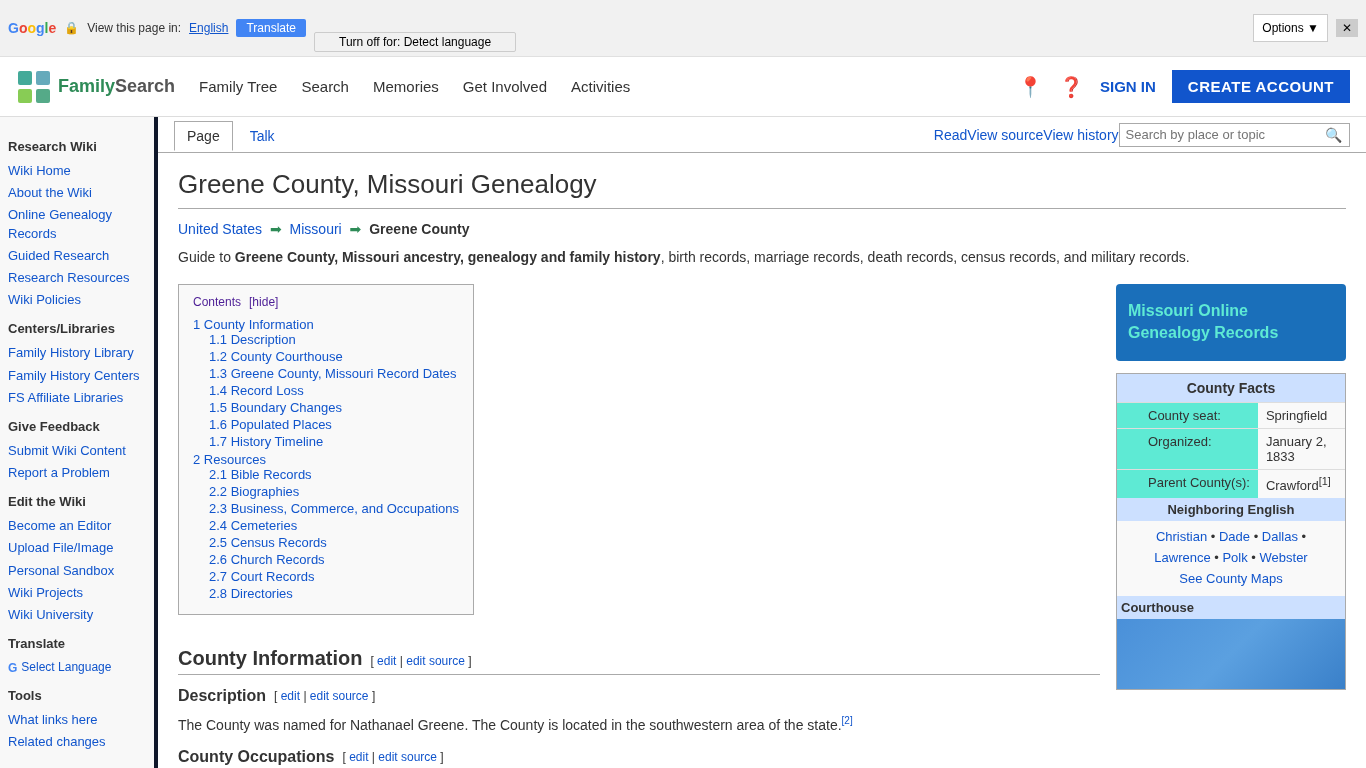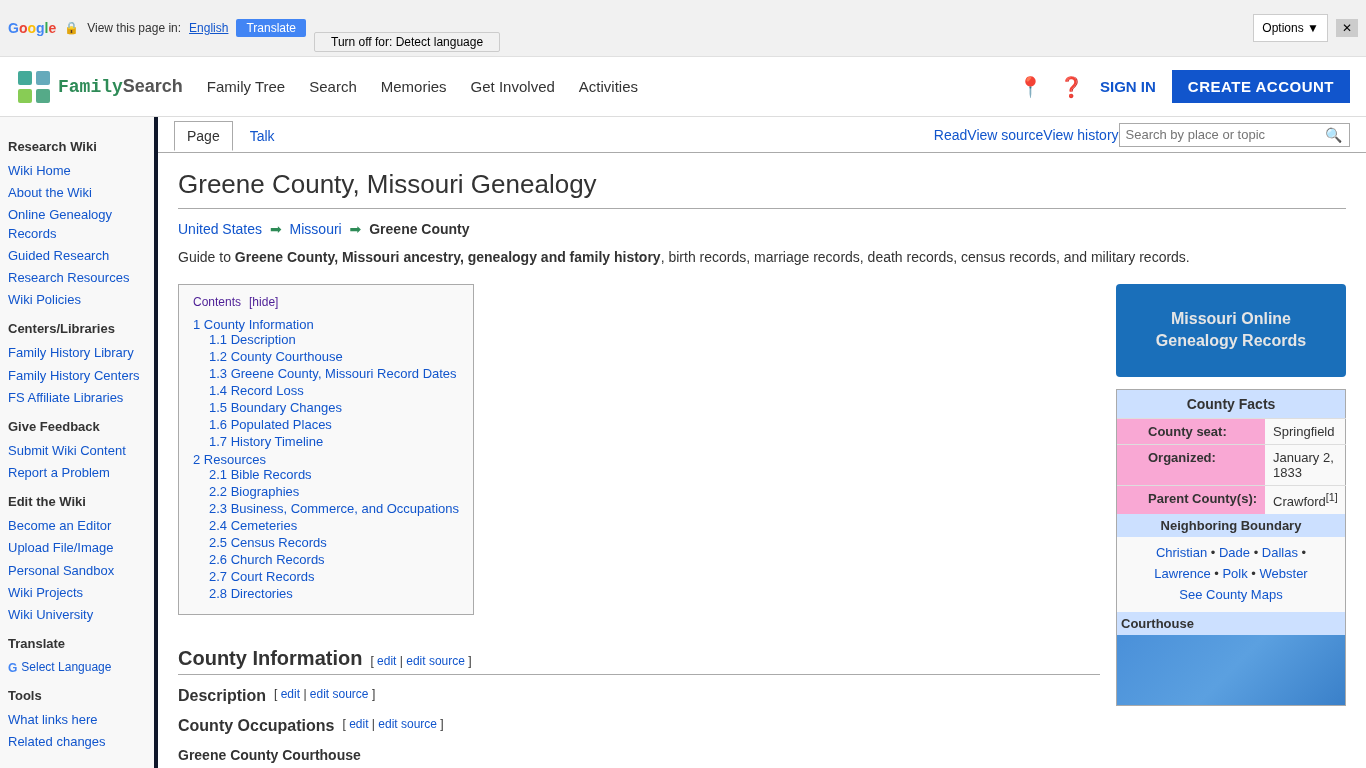--- a/index.html
+++ b/index.html
@@ -34,21 +34,21 @@
       color: #fff;
       border: none;
       padding: 2px 10px;
       border-radius: 2px;
       cursor: pointer;
       font-size: 12px;
     }
     .translate-bar .turnoff-btn {
       background: #f1f1f1;
       border: 1px solid #ccc;
-      padding: 2px 16px;
+      padding: 2px 24px;
       border-radius: 2px;
       cursor: pointer;
       font-size: 12px;
       margin-top: 28px;
     }
     .translate-bar .options-btn {
       margin-left: auto;
       border: 1px solid #ccc;
       padding: 6px 8px;
       background: #fff;
@@ -81,21 +81,21 @@
     .logo-icon {
       width: 36px;
       height: 36px;
       margin-right: 6px;
     }
     .logo-text {
       font-size: 18px;
       font-weight: bold;
       color: #555;
     }
-    .logo-text span { color: #2e8b57; font-family: Liberation Mono, monospace; }
+    .logo-text span { color: #2e8b57; }
     .main-nav {
       display: flex;
       gap: 24px;
       flex: 1;
     }
     .main-nav a {
       text-decoration: none;
       color: #333;
       font-size: 15px;
       padding: 4px 0;
@@ -298,21 +298,21 @@
       gap: 8px;
     }
     .section-heading .edit-links { font-size: 12px; font-weight: normal; }
     .section-heading .edit-links a { color: #1155cc; text-decoration: none; }
 
     .subsection-heading {
       font-size: 16px;
       font-weight: bold;
       margin: 12px 0 8px;
       display: flex;
-      align-items: flex-start;
+      align-items: center;
       gap: 8px;
     }
     .subsection-heading .edit-links { font-size: 12px; font-weight: normal; }
     .subsection-heading .edit-links a { color: #1155cc; text-decoration: none; }
 
     .article-text { font-size: 14px; line-height: 1.6; margin-bottom: 10px; }
     .article-text sup { font-size: 10px; color: #1155cc; cursor: pointer; }
 
     .courthouse-info { font-size: 14px; line-height: 1.8; }
     .courthouse-info strong { font-weight: bold; }
@@ -334,23 +334,23 @@
     .infobox table {
       width: 100%;
       border-collapse: collapse;
     }
     .infobox td {
       padding: 5px 8px;
       border-top: 1px solid #ddd;
       vertical-align: top;
     }
     .infobox td:first-child {
-      font-weight: bold;
+      font-weight: normal;
       white-space: nowrap;
-      background: #f9a8d4;
+      background: #5eead4;
       width: 45%;
       padding-left: 31px;
     }
     .infobox-section-title {
       background: #cce0ff;
       text-align: center;
       padding: 4px;
       font-weight: bold;
       font-size: 13px;
     }
@@ -369,23 +369,23 @@
       font-size: 13px;
     }
     .infobox-map {
       height: 70px;
       background: linear-gradient(135deg, #4a90d9 0%, #5ba0e0 50%, #3a80c9 100%);
     }
 
     
     .missouri-btn {
       background: #1a6fba;
-      color: #e5e5e5;
-      text-align: center;
-      padding: 24px 12px;
+      color: #5eead4;
+      text-align: left;
+      padding: 16px 12px;
       font-size: 16px;
       font-weight: bold;
       cursor: pointer;
       margin-bottom: 12px;
       border-radius: 4px;
       line-height: 1.4;
     }
   </style>
 </head>
 <body>
@@ -545,20 +545,23 @@
           </div>
 
           
           <div class="subsection-heading">
             <span>Description</span>
             <span class="edit-links">
               [ <a>edit</a> |
               <a>edit source</a> ]
             </span>
           </div>
+          <p class="article-text">
+            <span>The County was named for Nathanael Greene. The County is located in the southwestern area of the state.</span><sup>[2]</sup>
+          </p>
 
           
           <div class="subsection-heading">
             <span>County Occupations</span>
             <span class="edit-links">
               [ <a>edit</a> |
               <a>edit source</a> ]
             </span>
           </div>
           <div class="courthouse-info">
@@ -592,21 +595,21 @@
                 <td>January 2, 1833</td>
               </tr>
               <tr>
                 <td>Parent County(s):</td>
                 <td>
                   <a>Crawford</a><sup>[1]</sup>
                 </td>
               </tr>
             </tbody>
               </table>
-            <div class="infobox-section-title">Neighboring Boundary</div>
+            <div class="infobox-section-title">Neighboring English</div>
             <div class="infobox-neighbors">
               <a>Christian</a> •
               <a>Dade</a> •
               <a>Dallas</a> •<br>
               <a>Lawrence</a> •
               <a>Polk</a> •
               <a>Webster</a><br>
               <a>See County Maps</a>
             </div>
             <div class="infobox-map-title">Courthouse</div>

